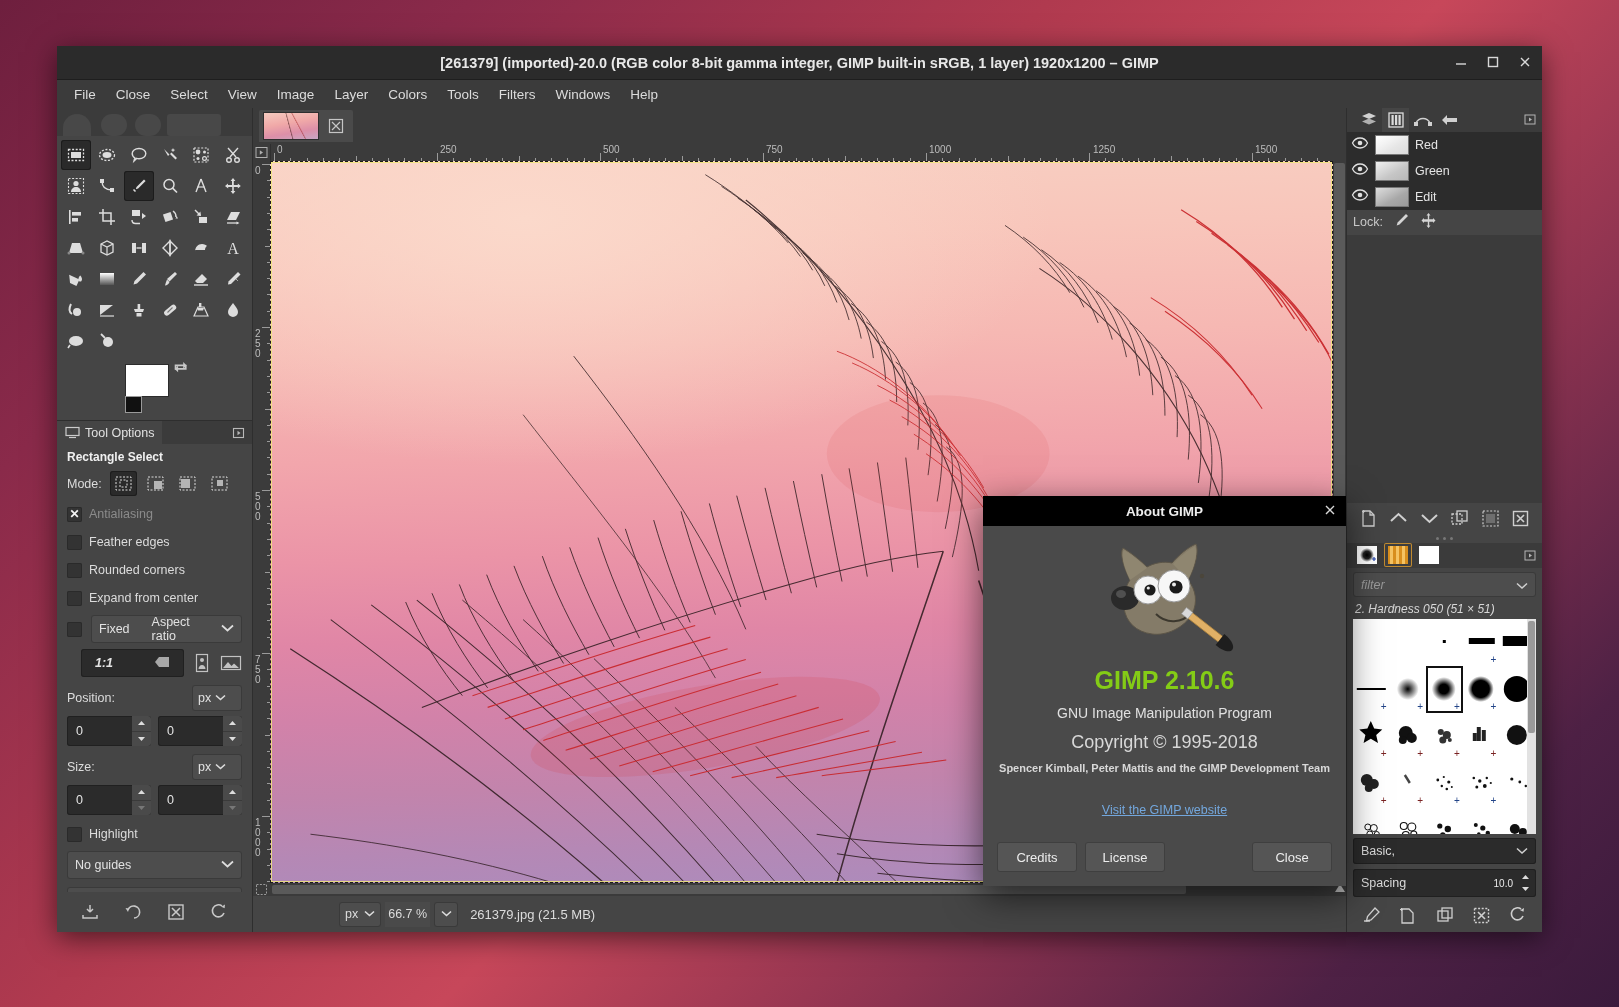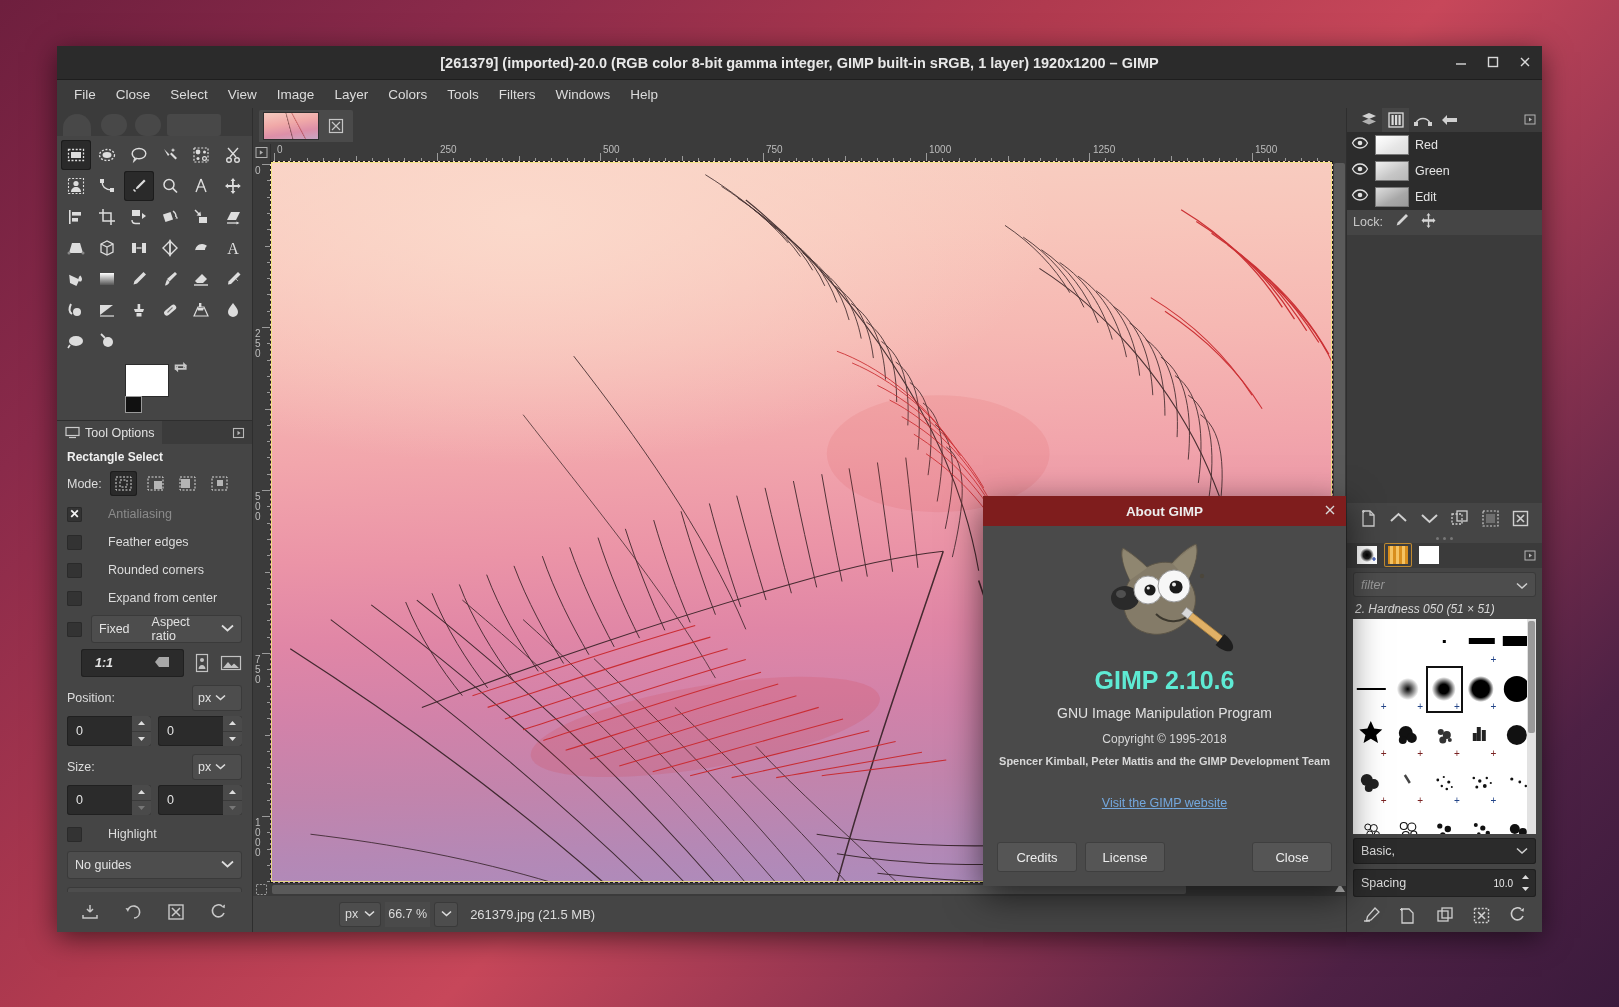--- a/index.html
+++ b/index.html
@@ -92,21 +92,21 @@
   }
   .to-title { color: #f0f0f0; font-size: 12px; font-weight: bold; margin-bottom: 7px; }
   .to-row { display: flex; align-items: center; margin-bottom: 7px; }
   .to-label { color: #dcdcdc; font-size: 12.5px; }
   .mode-btns { display: flex; gap: 5px; margin-left: 8px; }
   .mode-btn {
     width: 27px; height: 25px; display: flex; align-items: center; justify-content: center;
     border-radius: 3px; cursor: pointer;
   }
   .mode-btn.active { background: #2a2a2a; box-shadow: inset 0 0 0 1px #1d1d1d; }
-  .chk-row { display: flex; align-items: center; gap: 26px; margin-bottom: 6px; height: 22px; }
+  .chk-row { display: flex; align-items: center; gap: 7px; margin-bottom: 6px; height: 22px; }
   .chkbox {
     width: 15px; height: 15px; background: #333; border-radius: 2px;
     box-shadow: inset 0 0 0 1px #2a2a2a; flex: 0 0 15px;
     display: flex; align-items: center; justify-content: center; cursor: pointer;
   }
   .chkbox.checked::after {
     content: "✕"; color: #f5f5f5; font-size: 12px; line-height: 1; font-weight: bold;
   }
   .chk-label { color: #dcdcdc; font-size: 12.5px; }
   .chk-label.dim { color: #8b8b8b; }
@@ -291,30 +291,30 @@
   #spacing-box .arrows > div { flex: 1; display: flex; align-items: center; justify-content: center; cursor: pointer; }
   #brush-btnbar { height: 36px; display: flex; align-items: center; justify-content: space-around; padding: 0 6px; margin-top: 2px; }
   #brush-btnbar .b { width: 24px; height: 24px; display: flex; align-items: center; justify-content: center; cursor: pointer; }
   
   #about-dialog {
     position: absolute; left: 926px; top: 450px; width: 363px; height: 390px;
     background: #4a4a4a; box-shadow: 0 10px 34px rgba(0,0,0,.6); z-index: 40;
     display: flex; flex-direction: column;
   }
   #about-titlebar {
-    height: 30px; background: #7f1d1d; display: flex; align-items: center; justify-content: center;
+    height: 30px; background: #000000; display: flex; align-items: center; justify-content: center;
     position: relative; flex: 0 0 30px;
   }
   #about-titlebar .t { color: #ededed; font-size: 13.5px; font-weight: bold; }
   #about-close { position: absolute; right: 9px; top: 7px; cursor: pointer; }
   #about-body { flex: 1; display: flex; flex-direction: column; align-items: center; padding-top: 16px; }
   #wilber { width: 150px; height: 112px; }
-  #about-version { color: #5eead4; font-size: 25px; font-weight: bold; margin-top: 12px; }
+  #about-version { color: #84cc16; font-size: 25px; font-weight: bold; margin-top: 12px; }
   #about-sub { color: #e0e0e0; font-size: 14px; margin-top: 10px; }
-  #about-copy1 { color: #d8d8d8; font-size: 12px; margin-top: 11px; }
+  #about-copy1 { color: #d8d8d8; font-size: 18px; margin-top: 11px; }
   #about-copy2 { color: #d8d8d8; font-size: 11px; margin-top: 9px; white-space: nowrap; font-weight: bold; }
   #about-link {
     color: #73a7dd; font-size: 12.5px; margin-top: 29px; text-decoration: underline; cursor: pointer;
   }
   #about-buttons { display: flex; align-items: center; padding: 0 14px 14px 14px; gap: 8px; margin-top: 20px; }
   .dlg-btn {
     background: #555; border-radius: 3px; height: 30px; min-width: 80px;
     display: flex; align-items: center; justify-content: center;
     color: #ededed; font-size: 13px; cursor: pointer; padding: 0 16px;
     box-shadow: inset 0 0 0 1px #3f3f3f;

